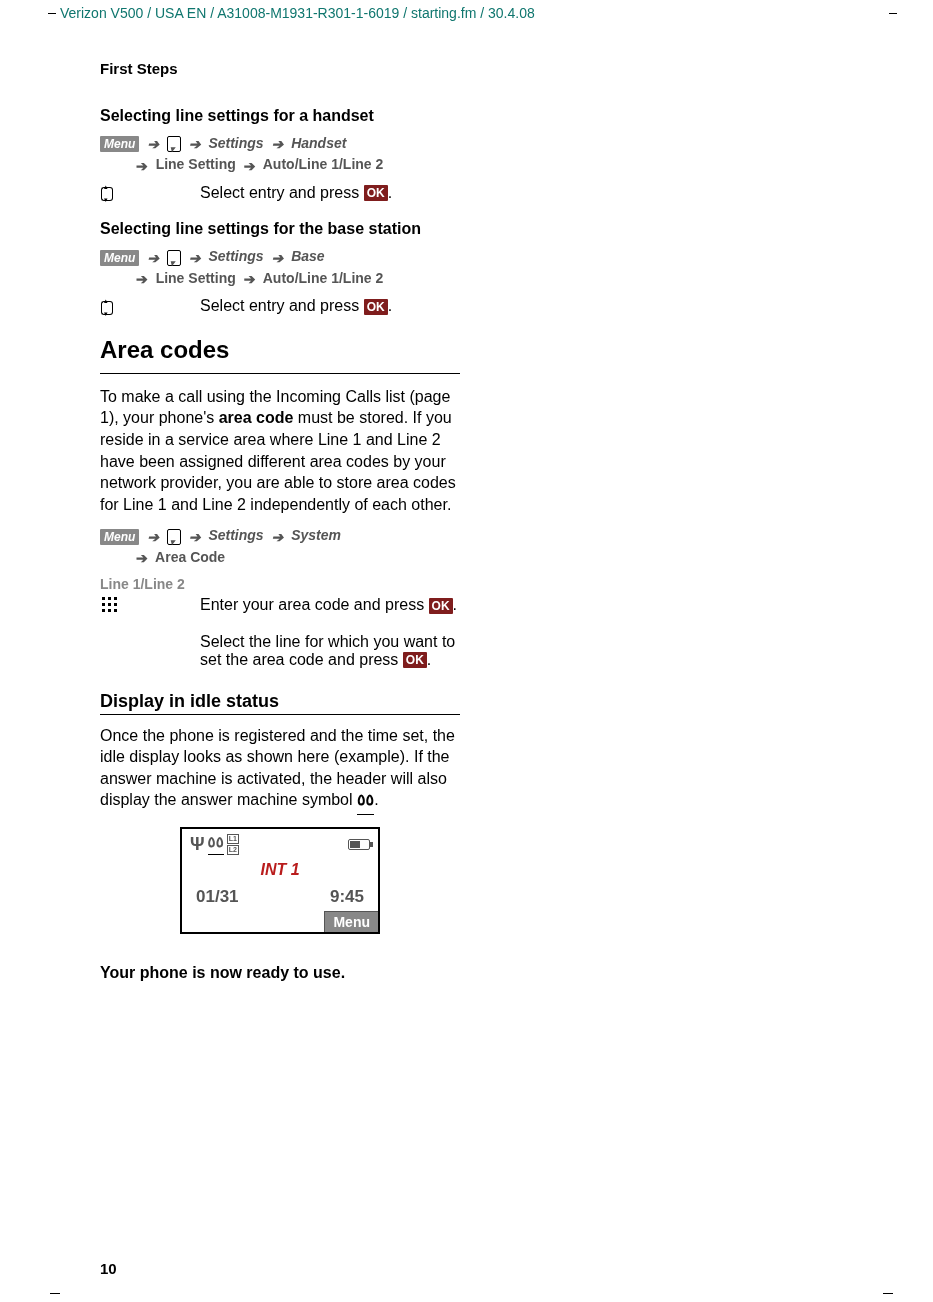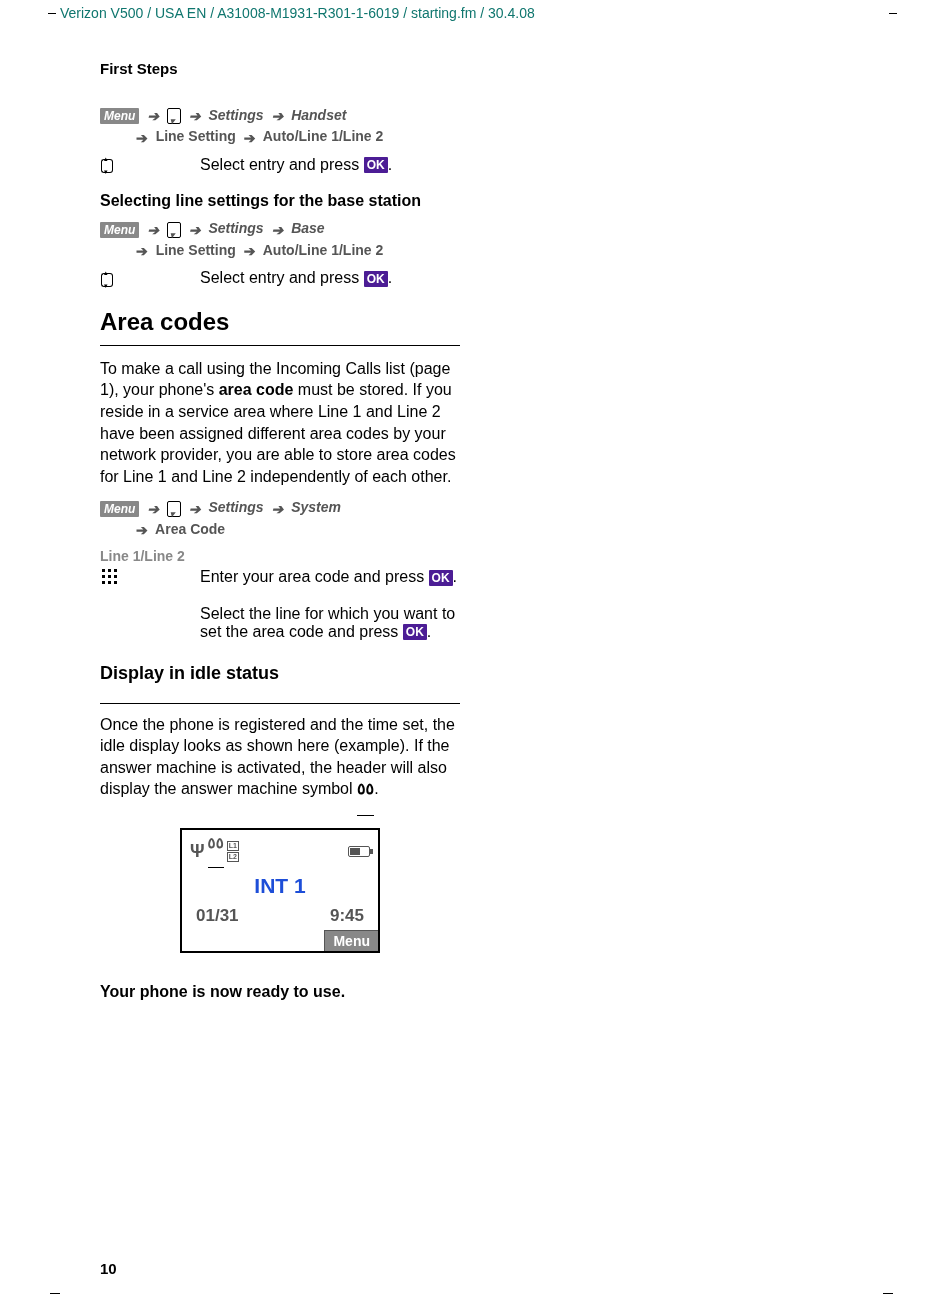--- a/index.html
+++ b/index.html
@@ -51,21 +51,21 @@
     background: #888;
     color: #fff;
     font-weight: bold;
     font-size: 12px;
     padding: 1px 4px;
     vertical-align: middle;
     border-radius: 1px;
   }
   .ok-badge {
     display: inline-block;
-    background: #4c1d95;
+    background: #7f1d1d;
     color: #fff;
     font-weight: bold;
     font-size: 12px;
     padding: 1px 3px;
     vertical-align: middle;
     border-radius: 1px;
   }
   .arrow {
     display: inline-block;
     font-size: 14px;
@@ -167,21 +167,21 @@
   .gray-label {
     font-size: 14px;
     color: #888;
     font-weight: bold;
     margin-bottom: 4px;
   }
   .sub-heading {
     font-size: 18px;
     font-weight: bold;
     margin-top: 22px;
-    margin-bottom: 19px;
+    margin-bottom: 2px;
   }
   .sub-rule {
     border: none;
     border-top: 1px solid #000;
     margin-bottom: 10px;
   }
   .keypad-icon {
     display: inline-block;
     width: 18px; height: 18px;
     position: relative;
@@ -190,21 +190,21 @@
   .keypad-icon span {
     position: absolute;
     width: 3px; height: 3px;
     background: #000;
   }
   .am-symbol {
     display: inline-block;
     font-weight: bold;
     letter-spacing: -1px;
     position: relative;
-    padding-bottom: 16px;
+    padding-bottom: 4px;
   }
   .am-symbol::after {
     content: "";
     position: absolute;
     left: 0; right: 0; bottom: 0;
     border-top: 1.5px solid #000;
   }
   .phone-display {
     margin: 12px auto 0 80px;
     width: 200px;
@@ -259,24 +259,25 @@
   .line-badge {
     font-size: 7px;
     border: 1px solid #555;
     padding: 0 1px;
     line-height: 8px;
     color: #555;
     font-weight: bold;
   }
   .phone-int {
     text-align: center;
-    color: #1d4ed8;
-    font-weight: bold;
-    font-size: 21px;
+    color: #b91c1c;
+    font-weight: bold;
+    font-size: 16px;
     padding: 2px 0 8px 0;
+    font-style: italic;
   }
   .phone-datetime {
     display: flex;
     justify-content: space-between;
     padding: 0 14px 4px 14px;
     color: #555;
     font-weight: bold;
     font-size: 17px;
   }
   .phone-menu-row {
@@ -316,20 +317,21 @@
 <body>
 
 <div class="top-header">
   <span>Verizon V500 / USA EN / A31008-M1931-R301-1-6019 / starting.fm / 30.4.08</span>
 </div>
 
 <div class="page-body">
 
   <div class="first-steps">First Steps</div>
 
+  <div class="subheading-bold">Selecting line settings for a handset</div>
   <div class="path-line">
     <span class="menu-badge">Menu</span>
     <span class="arrow">➔</span>
     <span class="nav-icon"></span>
     <span class="arrow">➔</span>
     <span>Settings</span>
     <span class="arrow">➔</span>
     <span>Handset</span>
   </div>
   <div class="path-line-indent">

